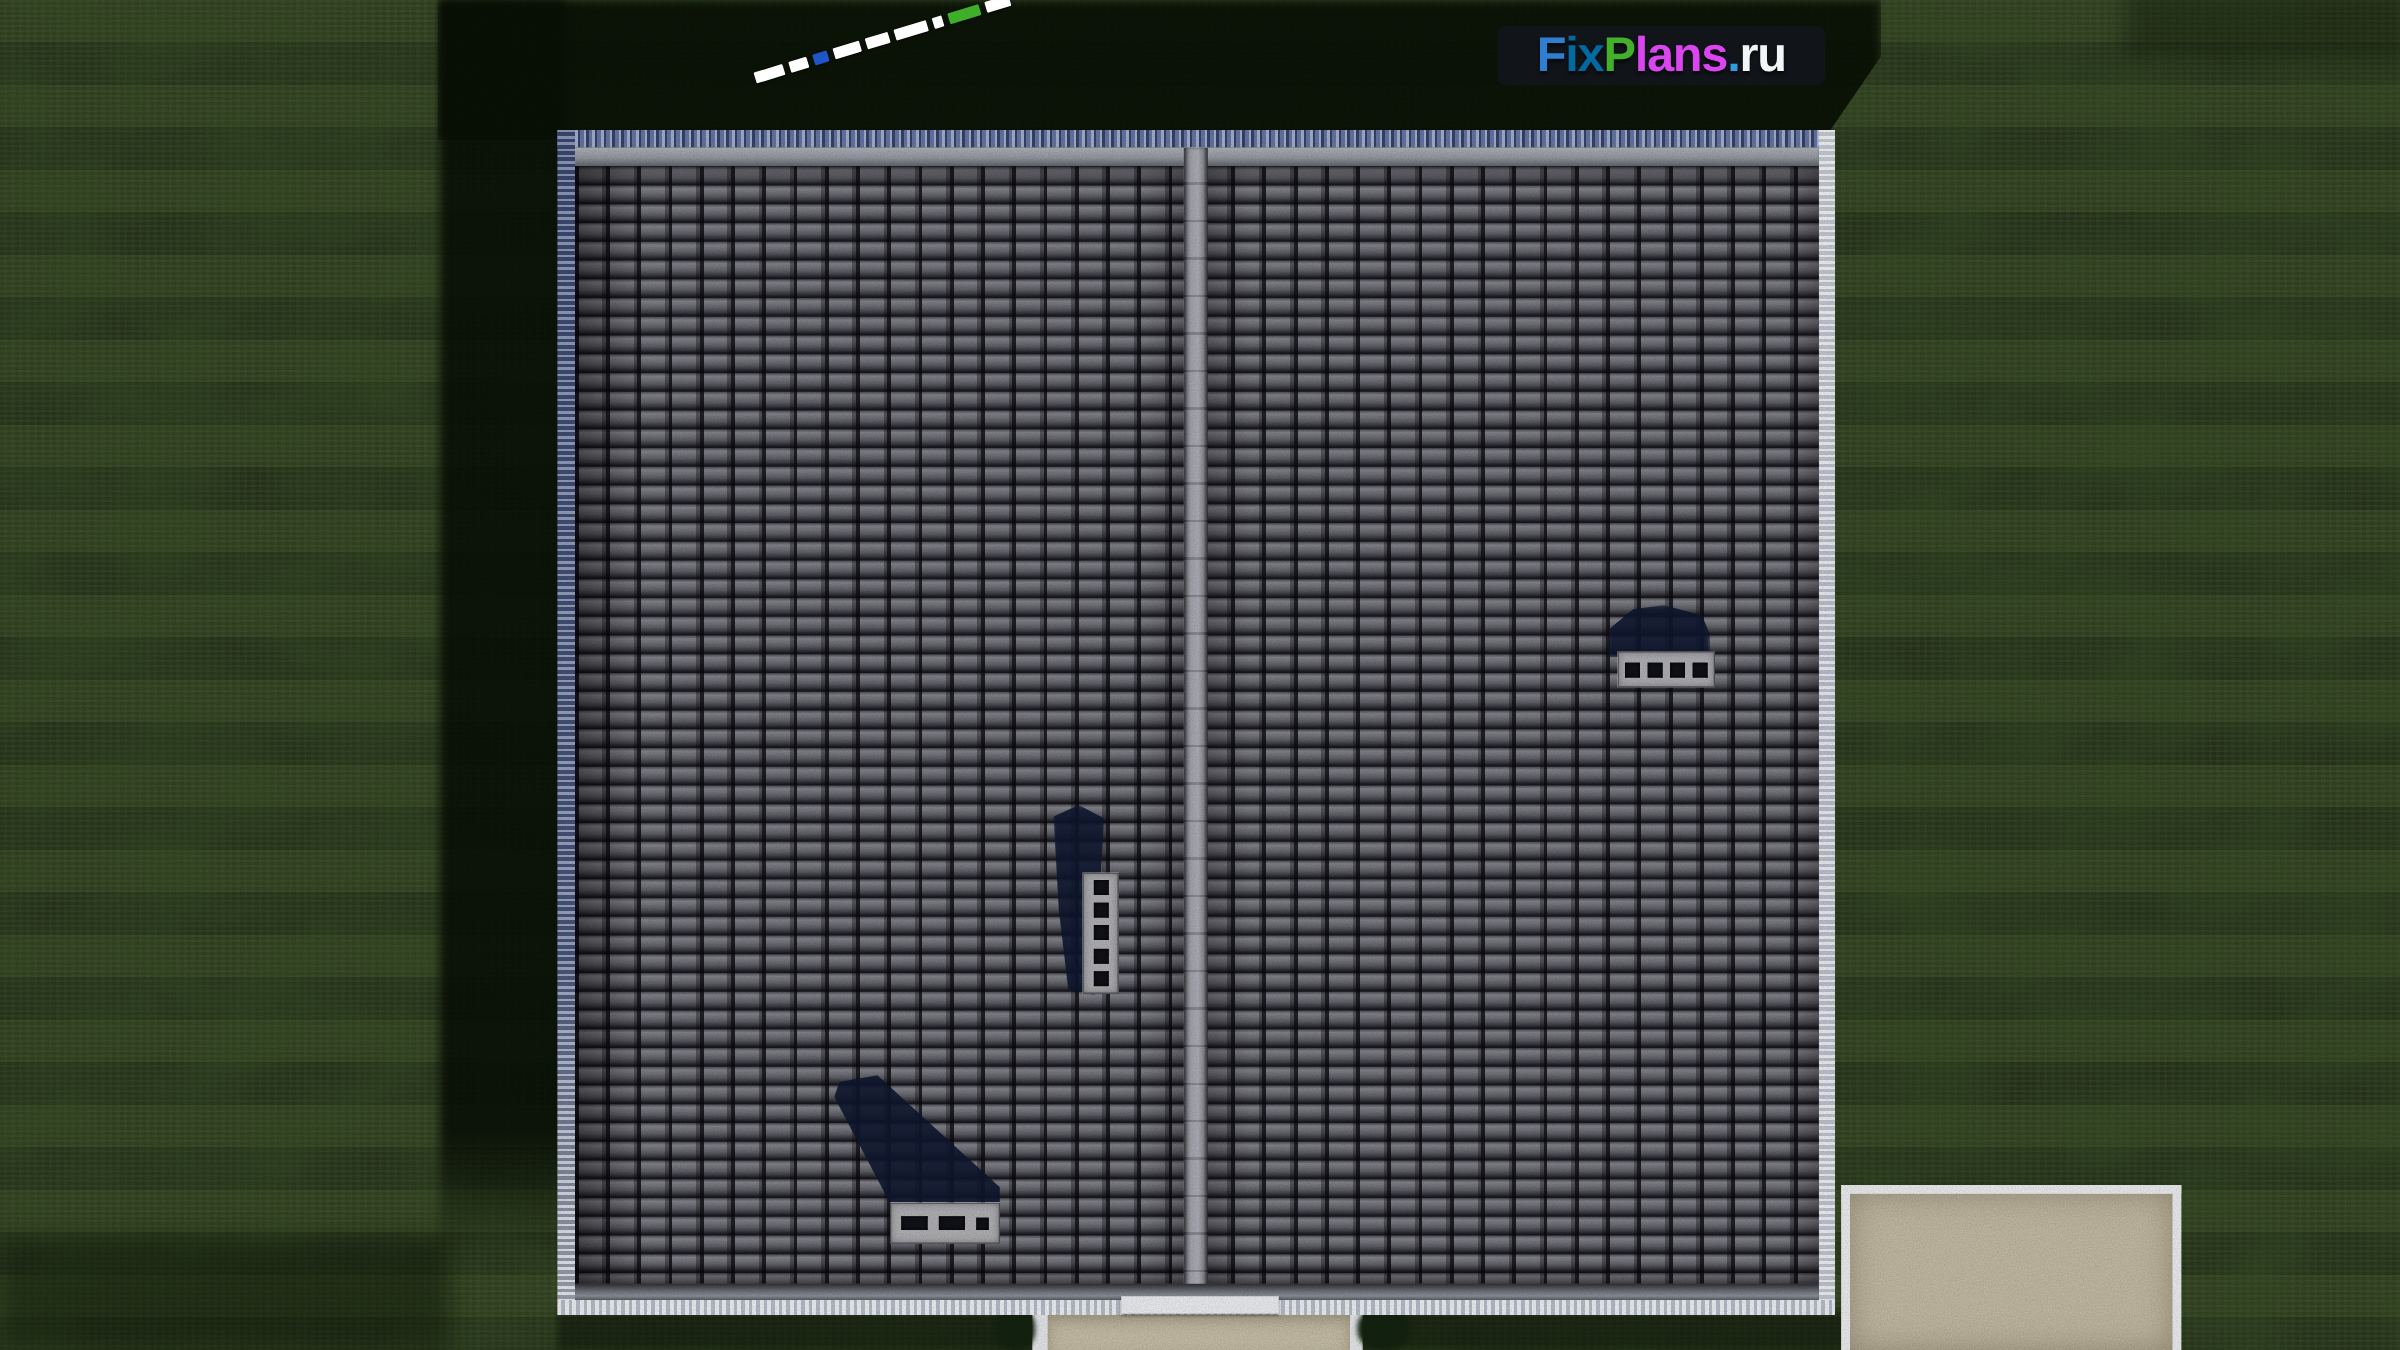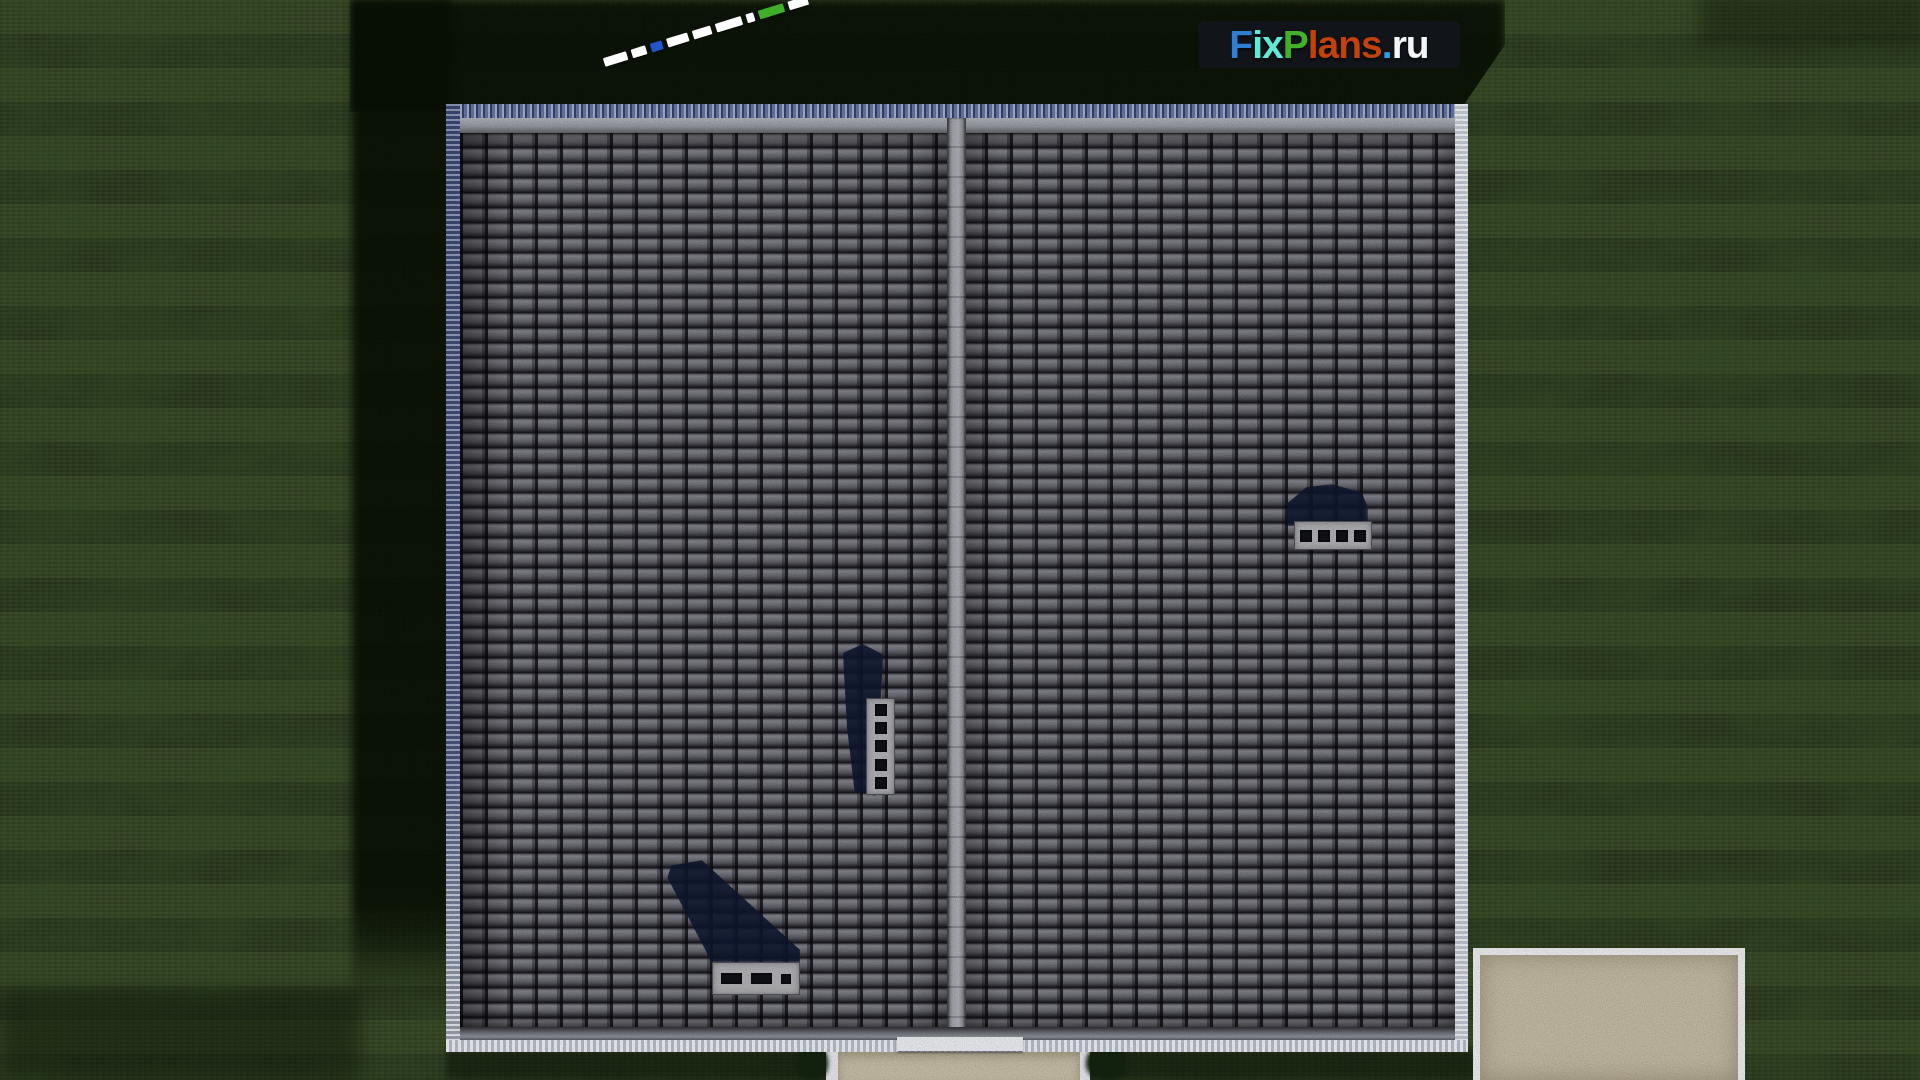--- a/index.html
+++ b/index.html
@@ -207,20 +207,20 @@
     <div class="dash" style="background: rgb(255, 255, 255); width: 22px;"></div>
     <div class="dash" style="background: rgb(255, 255, 255); width: 19px;"></div>
     <div class="dash" style="background: rgb(255, 255, 255); width: 27px;"></div>
     <div class="dash" style="background: rgb(255, 255, 255); width: 8px;"></div>
     <div class="dash" style="background: rgb(63, 174, 40); width: 26px;"></div>
     <div class="dash" style="background: rgb(255, 255, 255); width: 20px;"></div>
   </div>
 
   <div class="abs logo" style="background: rgba(18, 22, 28, 0.88);">
     <span style="color: rgb(46, 126, 210);">F</span>
-      <span style="color: #5eead4; text-align: center;">ix</span>
+      <span style="color: #0369a1; text-align: center;">ix</span>
       <span style="color: rgb(67, 176, 42);">P</span>
-      <span style="color: #c2410c;">lans</span>
+      <span style="color: #d946ef;">lans</span>
       <span style="color: rgb(45, 159, 224);">.</span>
       <span style="color: rgb(243, 245, 247);">ru</span>
   </div>
 
 </div>
 
 </body></html>

